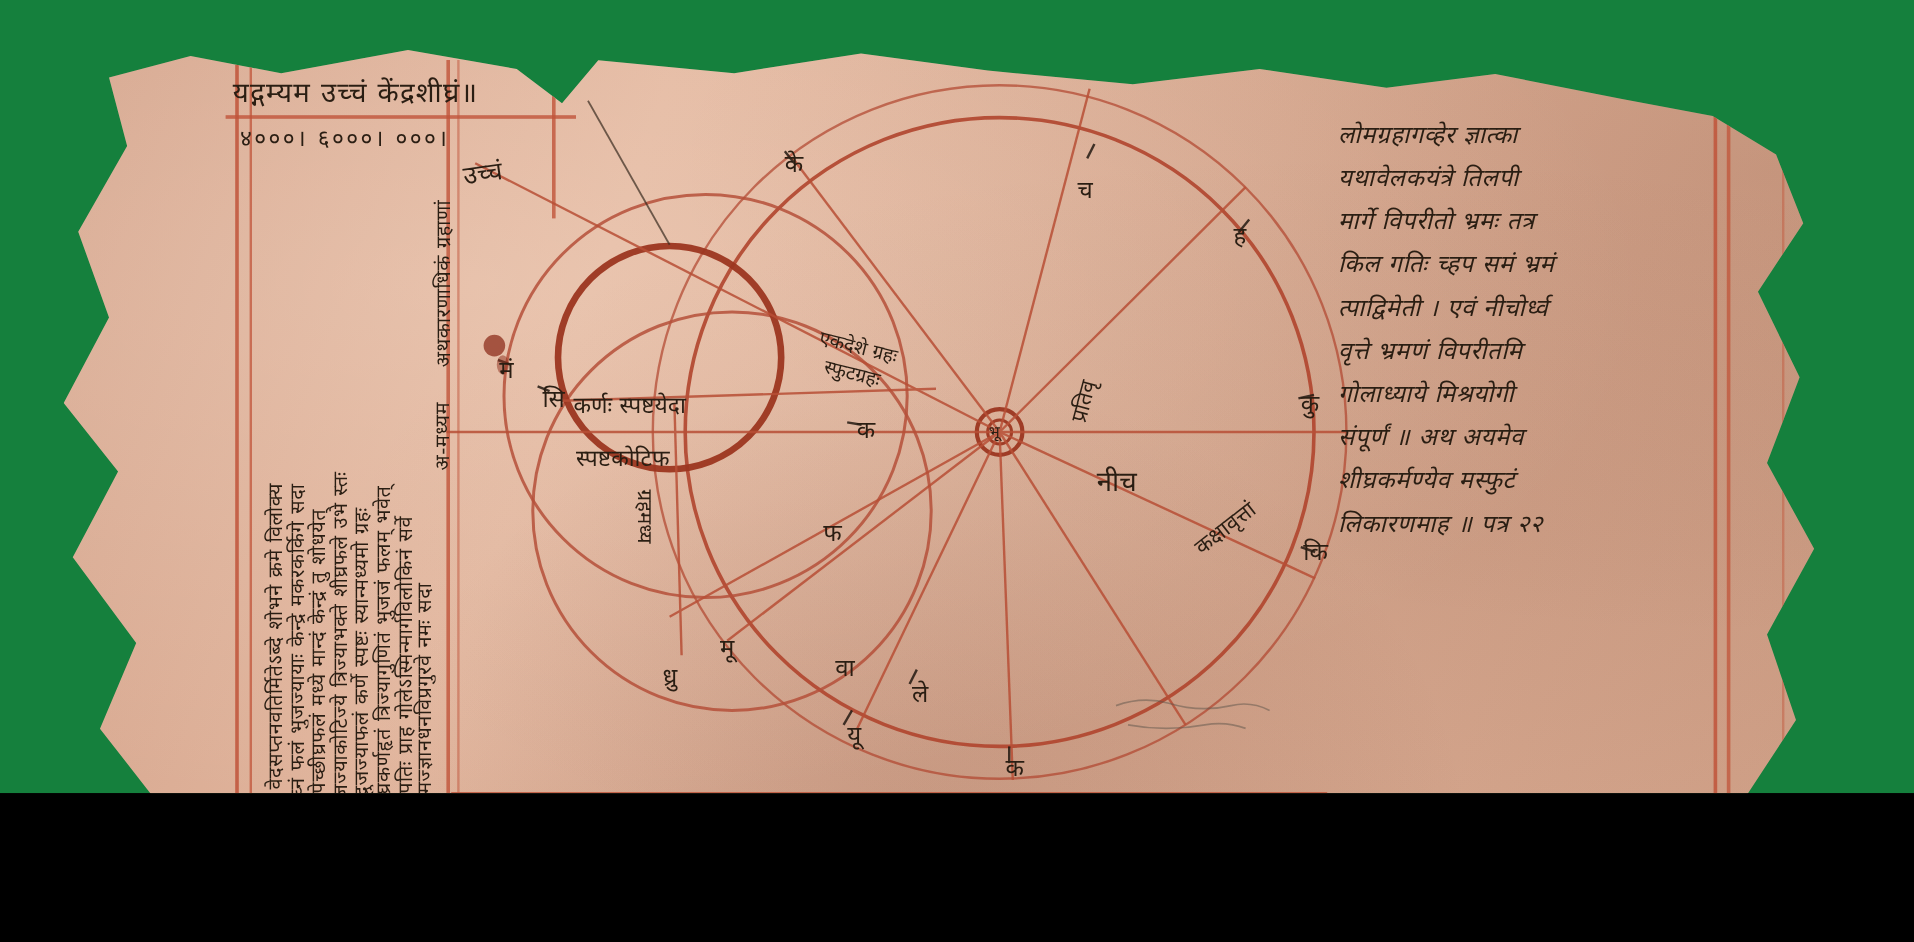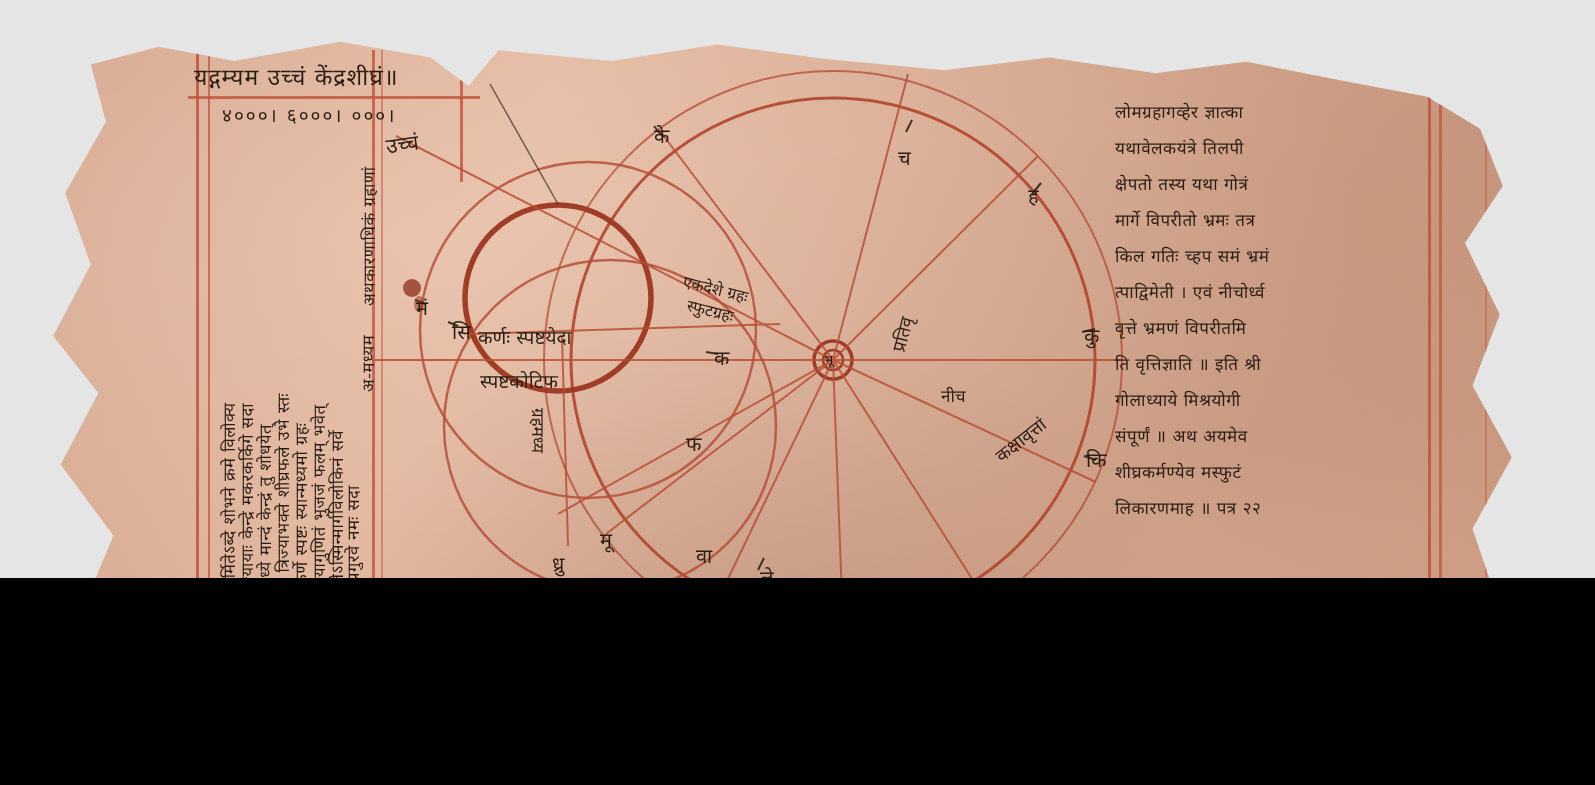--- a/index.html
+++ b/index.html
@@ -1,40 +1,40 @@
 <!DOCTYPE html>
 <html><head>
 <meta charset="utf-8">
 <style>
   html,body{margin:0;padding:0;background:#000;}
-  .stage{position:relative;width:1595px;height:578px;background:#e5e5e5;overflow:hidden;
+  .stage{position:relative;width:1595px;height:661px;background:#15803d;overflow:hidden;
          font-family:"DejaVu Sans",sans-serif;}
   .paper{position:absolute;left:38px;top:36px;width:1510px;height:714px;
     background:
       radial-gradient(ellipse at 24% 28%, rgba(255,236,220,.28), transparent 60%),
       radial-gradient(ellipse at 72% 58%, rgba(120,70,50,.12), transparent 55%),
       radial-gradient(ellipse at 48% 96%, rgba(110,60,45,.20), transparent 42%),
       radial-gradient(ellipse at 95% 15%, rgba(120,65,45,.16), transparent 45%),
       linear-gradient(110deg,#d2a189,#e2b69e 30%,#dcae95 60%,#cf9f86);
     clip-path: polygon(3.5% 4%, 8% 1.5%, 13% 3.5%, 20% 0.8%, 26% 3%, 28.5% 7%, 30.5% 2%,
       38% 3.5%, 45% 1.2%, 52% 3.2%, 60% 4.8%, 67% 3%, 74% 5.2%, 80% 3.6%, 87% 6.5%,
       92% 8.5%, 95.5% 13%, 97% 21%, 94.5% 29%, 96.8% 39%, 95% 49%, 97.6% 59%, 95% 69%,
       96.6% 79%, 93.5% 89%, 90% 95%, 84% 91.5%, 78% 96.5%, 71% 92.5%, 64% 97.2%, 57% 93%,
       50% 97.6%, 43% 93.5%, 36% 96.4%, 30% 91.8%, 24% 95.6%, 17% 92.2%, 11% 96%,
       6.5% 89.5%, 3% 80%, 5% 70%, 1.5% 60%, 4% 50%, 1% 42%, 3.5% 32%, 1.8% 22%, 4.5% 12%);
   }
   .rule-v{position:absolute;background:#c0543a;}
   .rule-h{position:absolute;background:#c0543a;}
   .ink{color:#2a1e13;}
   .header-line{position:absolute;left:156px;top:24px;font-size:23px;letter-spacing:1px;white-space:nowrap;}
-  .numbers-line{position:absolute;left:162px;top:66px;font-size:19px;letter-spacing:2px;white-space:nowrap;margin-left:22px;}
+  .numbers-line{position:absolute;left:162px;top:66px;font-size:19px;letter-spacing:2px;white-space:nowrap;}
   .vline{position:absolute;height:22px;transform-origin:0 0;transform:rotate(-90deg);
          font-size:16.5px;letter-spacing:.5px;white-space:nowrap;overflow:hidden;}
   .rcol{position:absolute;left:1077px;top:58px;width:305px;}
-  .rline{font-size:17px;line-height:36px;white-space:nowrap;letter-spacing:.5px;}
+  .rline{font-size:20px;line-height:36px;white-space:nowrap;letter-spacing:.5px;font-style:italic;}
   .glyph{position:absolute;font-size:20px;white-space:nowrap;}
   .wlabel{position:absolute;white-space:nowrap;transform-origin:0 0;}
   svg.diagram{position:absolute;left:0;top:0;pointer-events:none;}
 </style>
 </head>
 <body>
 
 <div class="stage">
   <div class="paper">
 
@@ -133,33 +133,31 @@
     <span class="glyph ink" style="left:378px;top:258px;">मं</span>
     <span class="glyph ink" style="left:414px;top:282px;">सि</span>
 
     <span class="wlabel ink" style="left:346px;top:96px;font-size:21px;transform:rotate(-8deg);">उच्चं</span>
     <span class="wlabel ink" style="left:440px;top:288px;font-size:19px;text-align:center;">कर्णः स्पष्टयेदा</span>
     <span class="wlabel ink" style="left:442px;top:332px;font-size:19px;">स्पष्टकोटिफ</span>
     <span class="wlabel ink" style="left:512px;top:372px;font-size:17px;transform:rotate(90deg);">ग्रहमध्य</span>
     <span class="wlabel ink" style="left:648px;top:234px;font-size:16px;transform:rotate(14deg);">एकदेशे ग्रहः</span>
     <span class="wlabel ink" style="left:652px;top:258px;font-size:16px;transform:rotate(14deg);">स्फुटग्रहः</span>
     <span class="wlabel ink" style="left:848px;top:312px;font-size:18px;transform:rotate(-75deg);">प्रतिवृ</span>
-    <span class="wlabel ink" style="left:876px;top:348px;font-size:17px;margin-left:27px;">नीच</span>
+    <span class="wlabel ink" style="left:876px;top:348px;font-size:23px;">नीच</span>
     <span class="wlabel ink" style="left:952px;top:412px;font-size:18px;transform:rotate(-38deg);">कक्षावृत्तां</span>
     <span class="wlabel ink" style="left:786px;top:314px;font-size:13px;">भू</span>
 
     <div class="rcol">
       <div class="rline ink">लोमग्रहागव्हेर ज्ञात्का</div>
       <div class="rline ink">यथावेलकयंत्रे तिलपी</div>
-      <div class="rline ink">क्षेपतो तस्य यथा गोत्रं</div>
       <div class="rline ink">मार्गे विपरीतो भ्रमः तत्र</div>
       <div class="rline ink">किल गतिः च्हप समं भ्रमं</div>
       <div class="rline ink">त्पाद्विमेती । एवं नीचोर्ध्व</div>
       <div class="rline ink">वृत्ते भ्रमणं विपरीतमि</div>
-      <div class="rline ink">ति वृत्तिज्ञाति ॥ इति श्री</div>
       <div class="rline ink">गोलाध्याये मिश्रयोगी</div>
       <div class="rline ink">संपूर्णं ॥ अथ अयमेव</div>
       <div class="rline ink">शीघ्रकर्मण्येव मस्फुटं</div>
       <div class="rline ink">लिकारणमाह ॥ पत्र २२</div>
     </div>
 
   </div>
 </div>
 
 </body></html>

